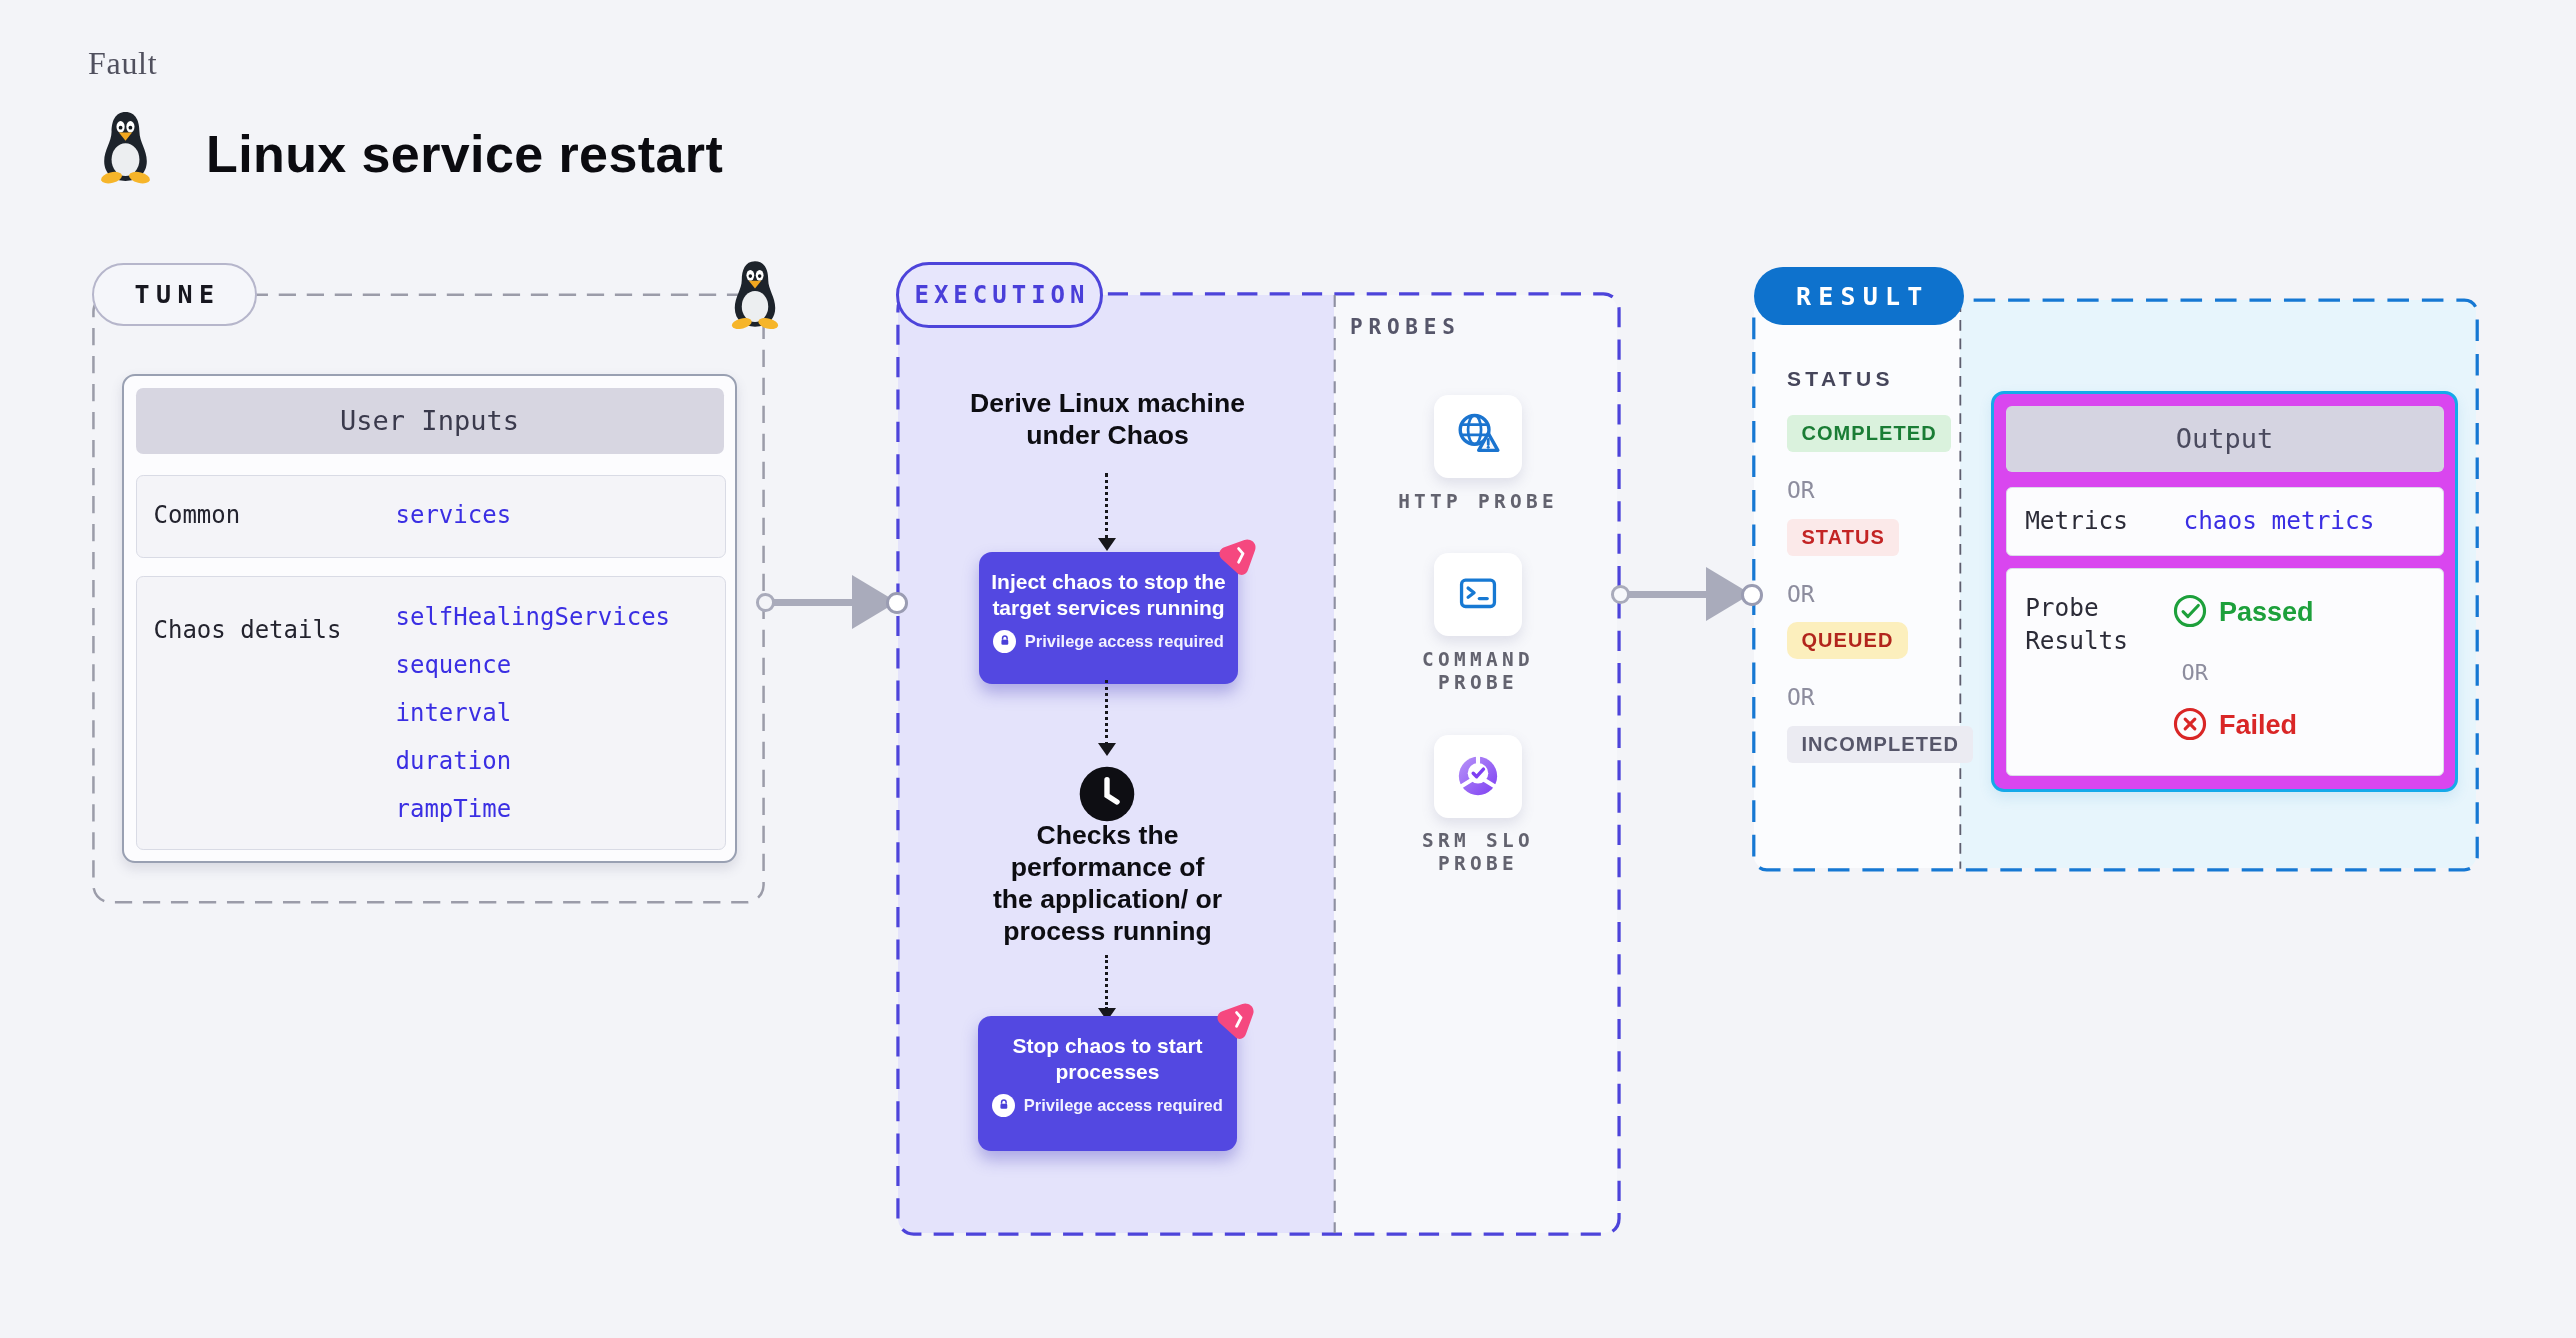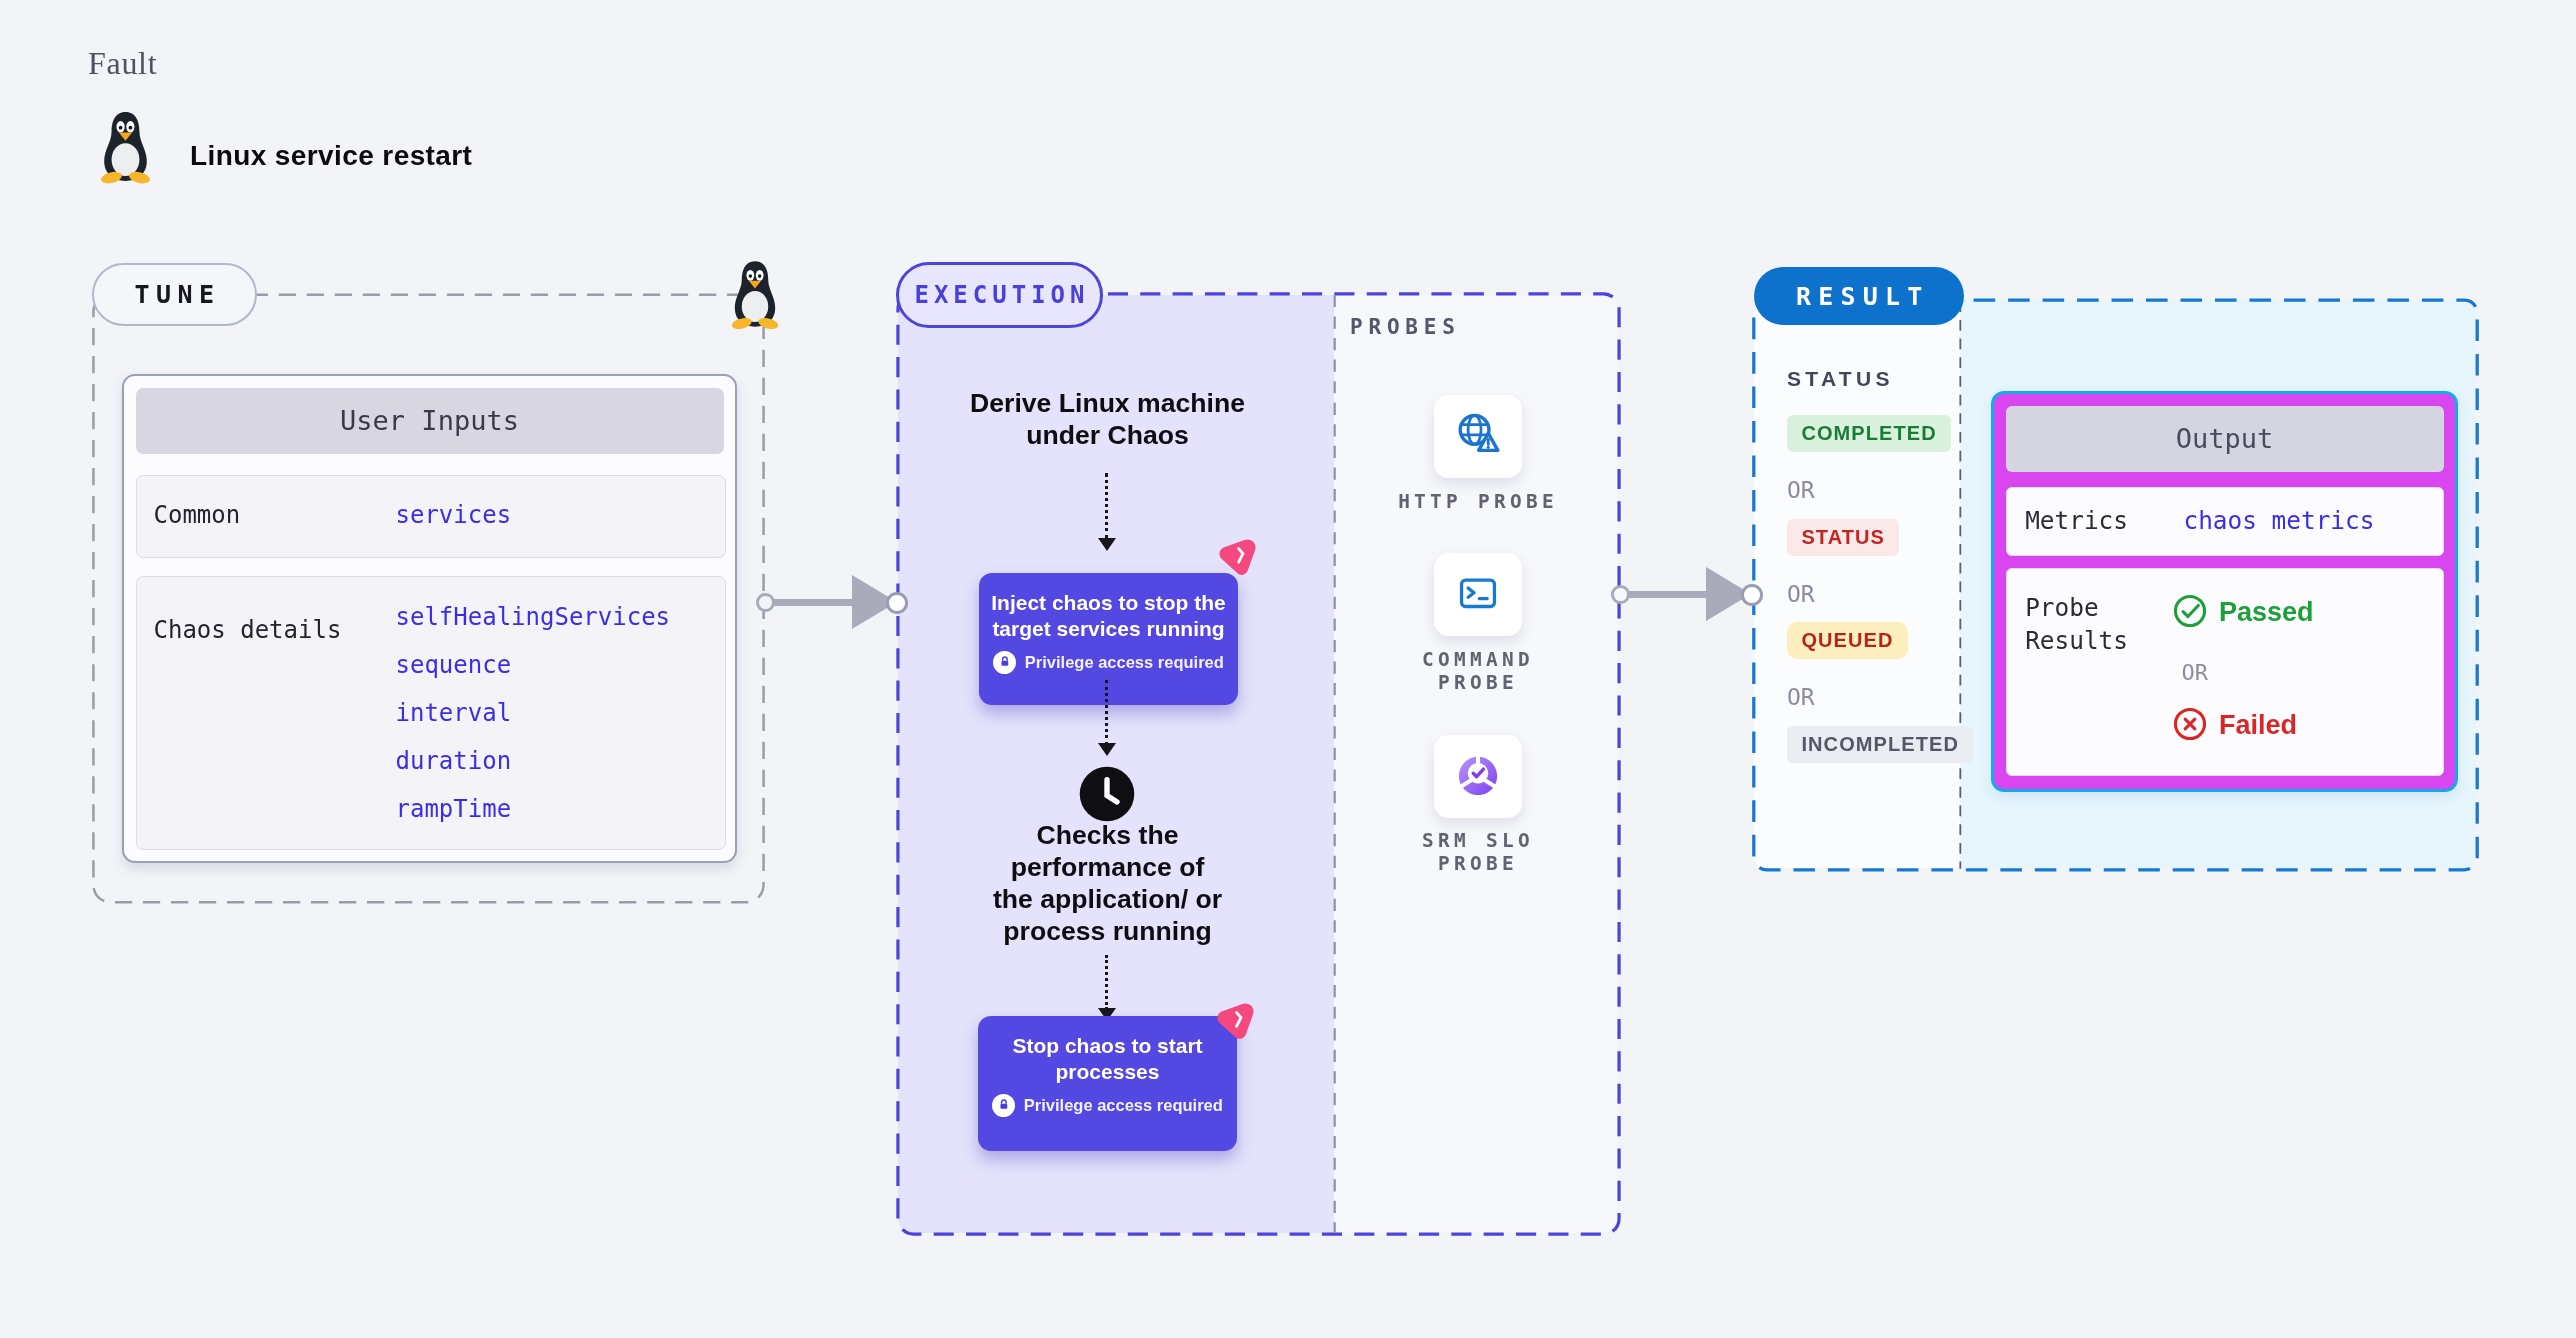--- a/index.html
+++ b/index.html
@@ -4,21 +4,21 @@
 <style>
   html,body{margin:0;padding:0;background:#f3f4f8;}
   body{width:2576px;height:1338px;overflow:hidden;font-family:"Liberation Sans",sans-serif;}
   .canvas{position:relative;width:2576px;height:1338px;background:#f3f4f8;}
   .abs{position:absolute;}
   .mono{font-family:"DejaVu Sans Mono",monospace;}
   .sans{font-family:"Liberation Sans",sans-serif;}
 
   
   .kicker{left:88px;top:45px;font-size:32px;color:#50505e;letter-spacing:0.7px;font-weight:500;font-family:Liberation Serif, serif;}
-  .hero-title{left:190px;top:124px;font-size:28px;font-weight:800;color:#0b0b10;letter-spacing:0.4px;margin-top:16px;}
+  .hero-title{left:206px;top:124px;font-size:52px;font-weight:800;color:#0b0b10;letter-spacing:0.4px;}
 
   
   .exec-fill{left:898px;top:295px;width:436px;height:938px;background:#e4e3fb;border-radius:14.4px 0 0 14.4px;z-index:1;}
   .probes-fill{left:1334px;top:295px;width:283px;height:938px;background:#f7f8fb;border-radius:0 14.4px 14.4px 0;z-index:1;}
   .result-left-fill{left:1754px;top:300px;width:206px;height:568px;background:#fbfcfe;border-radius:11.5px 0 0 11.5px;z-index:1;}
   .result-right-fill{left:1960px;top:300px;width:516px;height:568px;background:#e7f5fc;border-radius:0 11.5px 11.5px 0;z-index:1;}
   svg.border-layer{z-index:2;overflow:visible;}
 
   
   .pill{position:absolute;display:flex;align-items:center;justify-content:center;border-radius:43px;
@@ -180,21 +180,21 @@
   <div class="abs conn-head" style="left:852px;top:575px;"></div>
   <div class="abs conn-dot dot-end" style="left:886px;top:592px;"></div>
 
   <div class="flow-text sans" style="top:387px;">
     <div>Derive Linux machine</div>
     <div>under Chaos</div>
   </div>
   <div class="dotline" style="left:1105px;top:473px;height:66px;"></div>
   <div class="dothead" style="left:1098px;top:538px;"></div>
 
-  <div class="chaos-node node-pad" style="left:979px;top:552px;width:259px;height:115px;margin-top:21px;">
+  <div class="chaos-node node-pad" style="left:979px;top:552px;width:259px;height:115px;">
     <div class="line">Inject chaos to stop the</div>
     <div class="line">target services running</div>
     <div class="priv-row">
       <span class="lock-circle">
         <svg viewBox="0 0 24 24" width="13.7" height="13.7">
             <path d="M8 10 V7.5 a4 4 0 0 1 8 0 V10" stroke="#4a40d8" stroke-width="2.6" fill="none"></path>
             <rect x="6" y="10" width="12" height="9" rx="2.2" fill="#4a40d8"></rect>
           </svg>
       </span>
       <span class="priv-text">Privilege access required</span>

